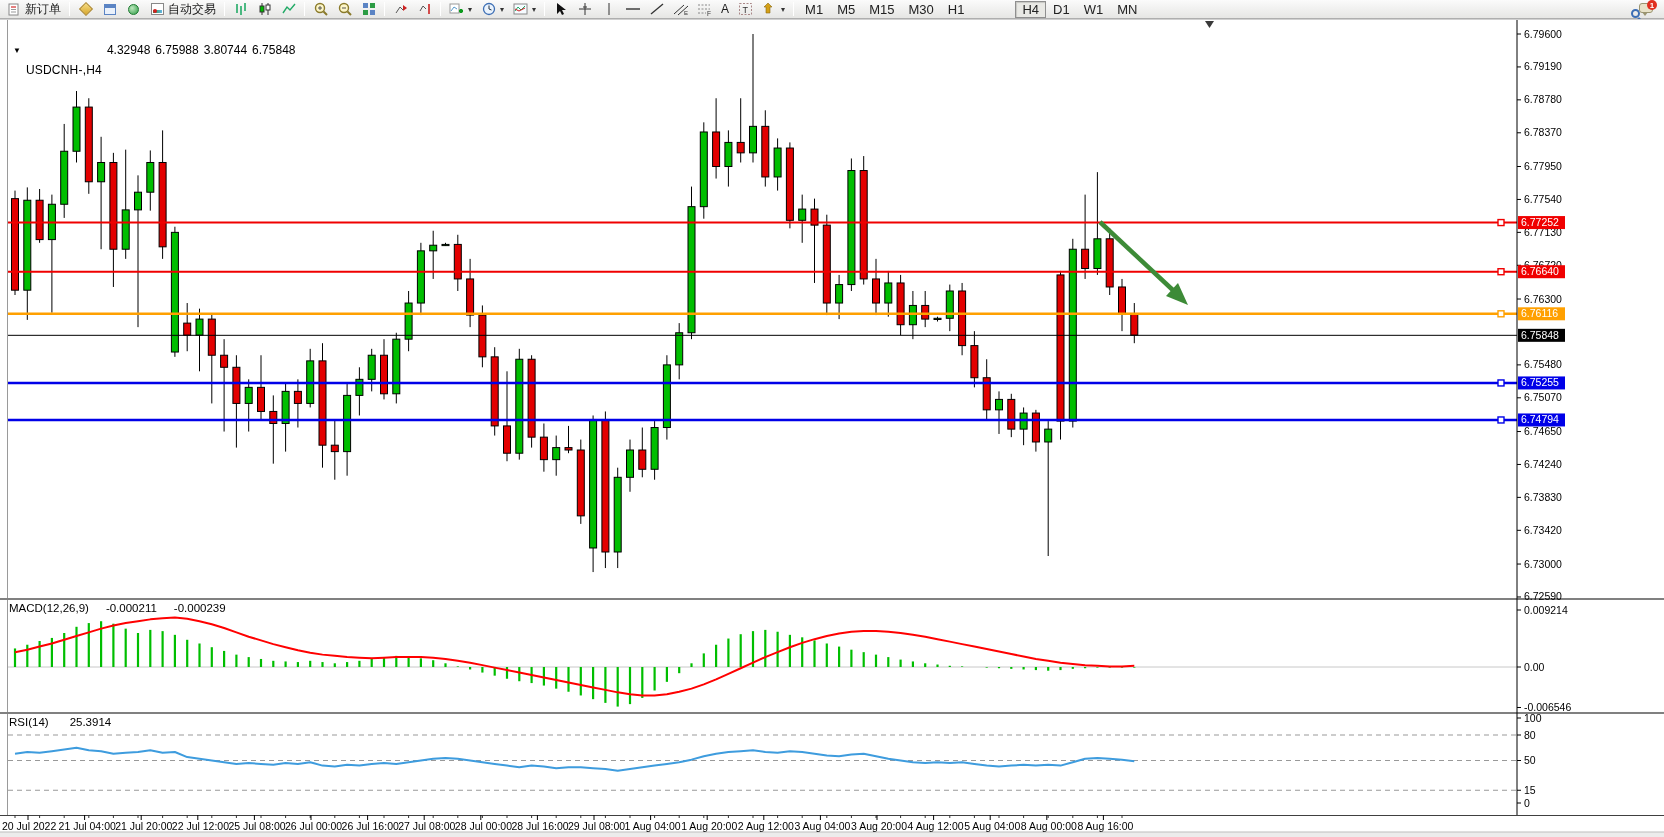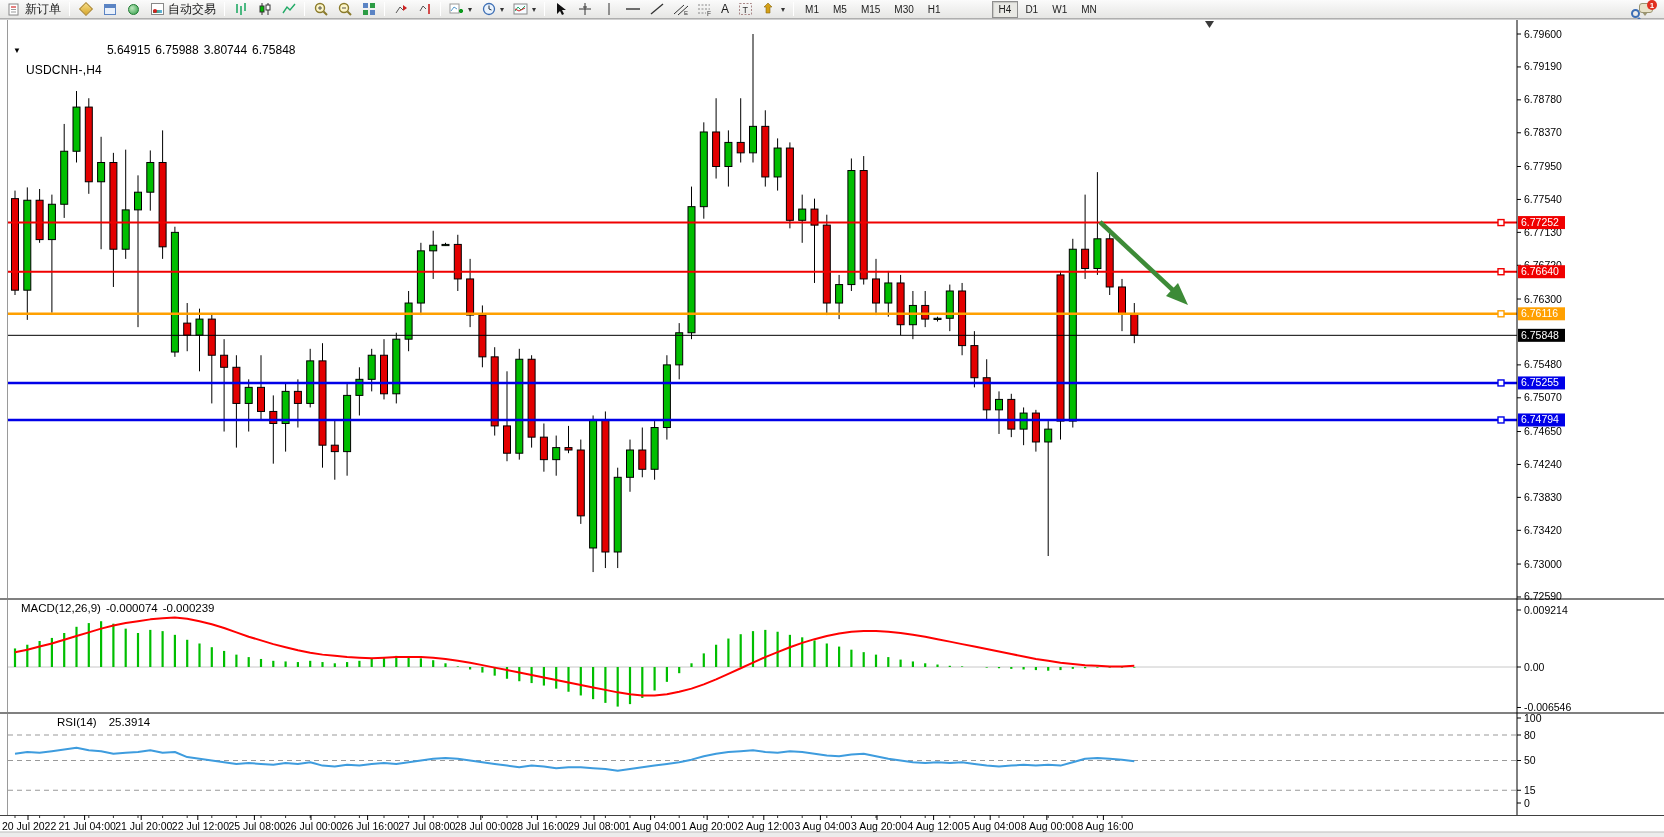--- a/index.html
+++ b/index.html
@@ -16,21 +16,21 @@
     display: flex; align-items: center; padding: 8px 3px; gap: 1px; justify-content: space-between;
   }
   .tbtn {
     border: 1px solid transparent; background: transparent; height: 17px;
     display: inline-flex; align-items: center; gap: 3px; padding: 0 3px;
     font-family: "Liberation Sans", sans-serif; font-size: 12px; color: #1a1a1a; cursor: default;
   }
   .tsep { width:1px; height:14px; background:#bdbdbd; border-right:1px solid #fff; margin:0 3px; flex:0 0 auto; }
   .ico { width:15px; height:15px; display:inline-flex; align-items:center; justify-content:center; flex:0 0 auto; }
   .caret { font-size: 8px; color:#333; margin-left:1px; }
-  .tf { padding: 0 6px; height:17px; display:flex; align-items:center; font-size:10px; color:#222;
+  .tf { padding: 0 6px; height:17px; display:flex; align-items:center; font-size:13px; color:#222;
         border:1px solid transparent; }
   .tf.active { background:#e9e9e5; border:1px solid #8f8f8f; box-shadow: inset 1px 1px 1px rgba(0,0,0,.15); margin-left: 44px; }
   #tb-right { margin-left:auto; display:flex; align-items:center; gap:8px; padding-right:6px; }
   .glyph { font-size: 12px; line-height: 1; }
   
   .search-glass { position:relative; width:13px; height:13px; }
   .search-glass .lens { position:absolute; left:0; top:0; width:9px; height:9px; border:2px solid #3c6eb4; border-radius:50%; }
   .search-glass .stem { position:absolute; left:8px; top:8px; width:6px; height:2.5px; background:#3c6eb4; transform:rotate(45deg); transform-origin:0 0; border-radius:1px; }
   
   .bubble { position:relative; width:16px; height:14px; }
@@ -760,30 +760,30 @@
           <line x1="1046.8000000000002" y1="796" x2="1046.8000000000002" y2="801" stroke="#000"></line>
           <text x="1020.8000000000001" y="811" text-anchor="start" font-size="10.5" font-family="Liberation Sans, sans-serif" fill="#000">8 Aug 00:00</text>
           <line x1="1103.4" y1="796" x2="1103.4" y2="801" stroke="#000"></line>
           <text x="1077.4" y="811" text-anchor="start" font-size="10.5" font-family="Liberation Sans, sans-serif" fill="#000">8 Aug 16:00</text>
         </g>
       </svg>
 
     <div style="position:absolute; left:13px; top:4px; font-size:12px; color:#000; display:flex; gap:5px; align-items:center; background:transparent;">
       <span style="font-size:8px;">▼</span>
       <span style="letter-spacing:0.2px;margin-top:40px;">USDCNH-,H4</span>
-      <span>5.64915</span>
+      <span>4.32948</span>
       <span>6.75988</span>
       <span>3.80744</span>
       <span>6.75848</span>
     </div>
 
-    <div style="position:absolute; left:9px; top:583px; font-size:11.5px; color:#000; display:flex; gap:5px;margin-left:12px;">
+    <div style="position:absolute; left:9px; top:583px; font-size:11.5px; color:#000; display:flex; gap:17px;">
       <span>MACD(12,26,9)</span>
-      <span>-0.000074</span>
+      <span>-0.000211</span>
       <span>-0.000239</span>
     </div>
 
-    <div style="position:absolute; left:9px; top:697px; font-size:11.5px; color:#000; display:flex; gap:12px;margin-left:48px;">
+    <div style="position:absolute; left:9px; top:697px; font-size:11.5px; color:#000; display:flex; gap:21px;">
       <span>RSI(14)</span>
       <span>25.3914</span>
     </div>
   </div>
 </div>
 
 </body></html>

